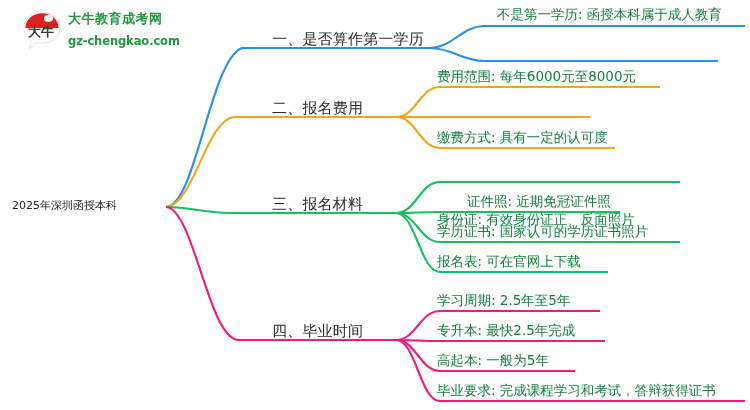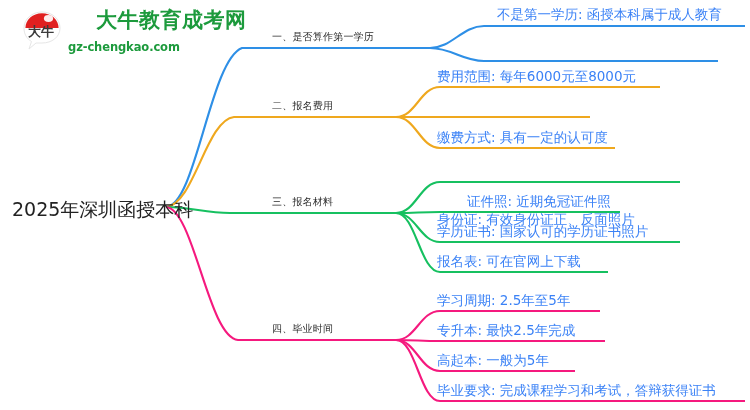--- a/index.html
+++ b/index.html
@@ -40,55 +40,54 @@
     height: 40px;
     flex: none;
   }
   .logo-text-block {
     display: flex;
     flex-direction: column;
     justify-content: center;
     line-height: 1;
   }
   .logo-title {
-    font-size: 21px;
+    font-size: 13px;
     font-weight: bold;
     color: #1c9a3c;
     letter-spacing: 0.5px;
     white-space: nowrap;
-    margin-left: 28px;
   }
   .logo-sub {
     margin-top: 11px;
     font-size: 11.5px;
     font-weight: bold;
     color: #1c9a3c;
     letter-spacing: -0.1px;
     white-space: nowrap;
   }
 
   
   .node {
     position: absolute;
     white-space: nowrap;
     color: #2b2b2b;
     line-height: 1;
   }
   .node-root {
-    font-size: 19px;
+    font-size: 11px;
     color: #222222;
   }
   .node-branch {
-    font-size: 10px;
+    font-size: 15px;
     color: #2b2b2b;
     letter-spacing: 0.2px;
   }
   .node-leaf {
     font-size: 13.5px;
-    color: #3b82f6;
+    color: #15803d;
   }
 </style>
 </head>
 <body>
 
 <div id="canvas">
 
   <svg id="wires" viewBox="0 0 750 410" xmlns="http://www.w3.org/2000/svg">
 
     <path fill="none" stroke="#2e8fe6" stroke-width="2.1" d="M166,207 C 196,206 210,60 242,48 L 430,48"></path>

